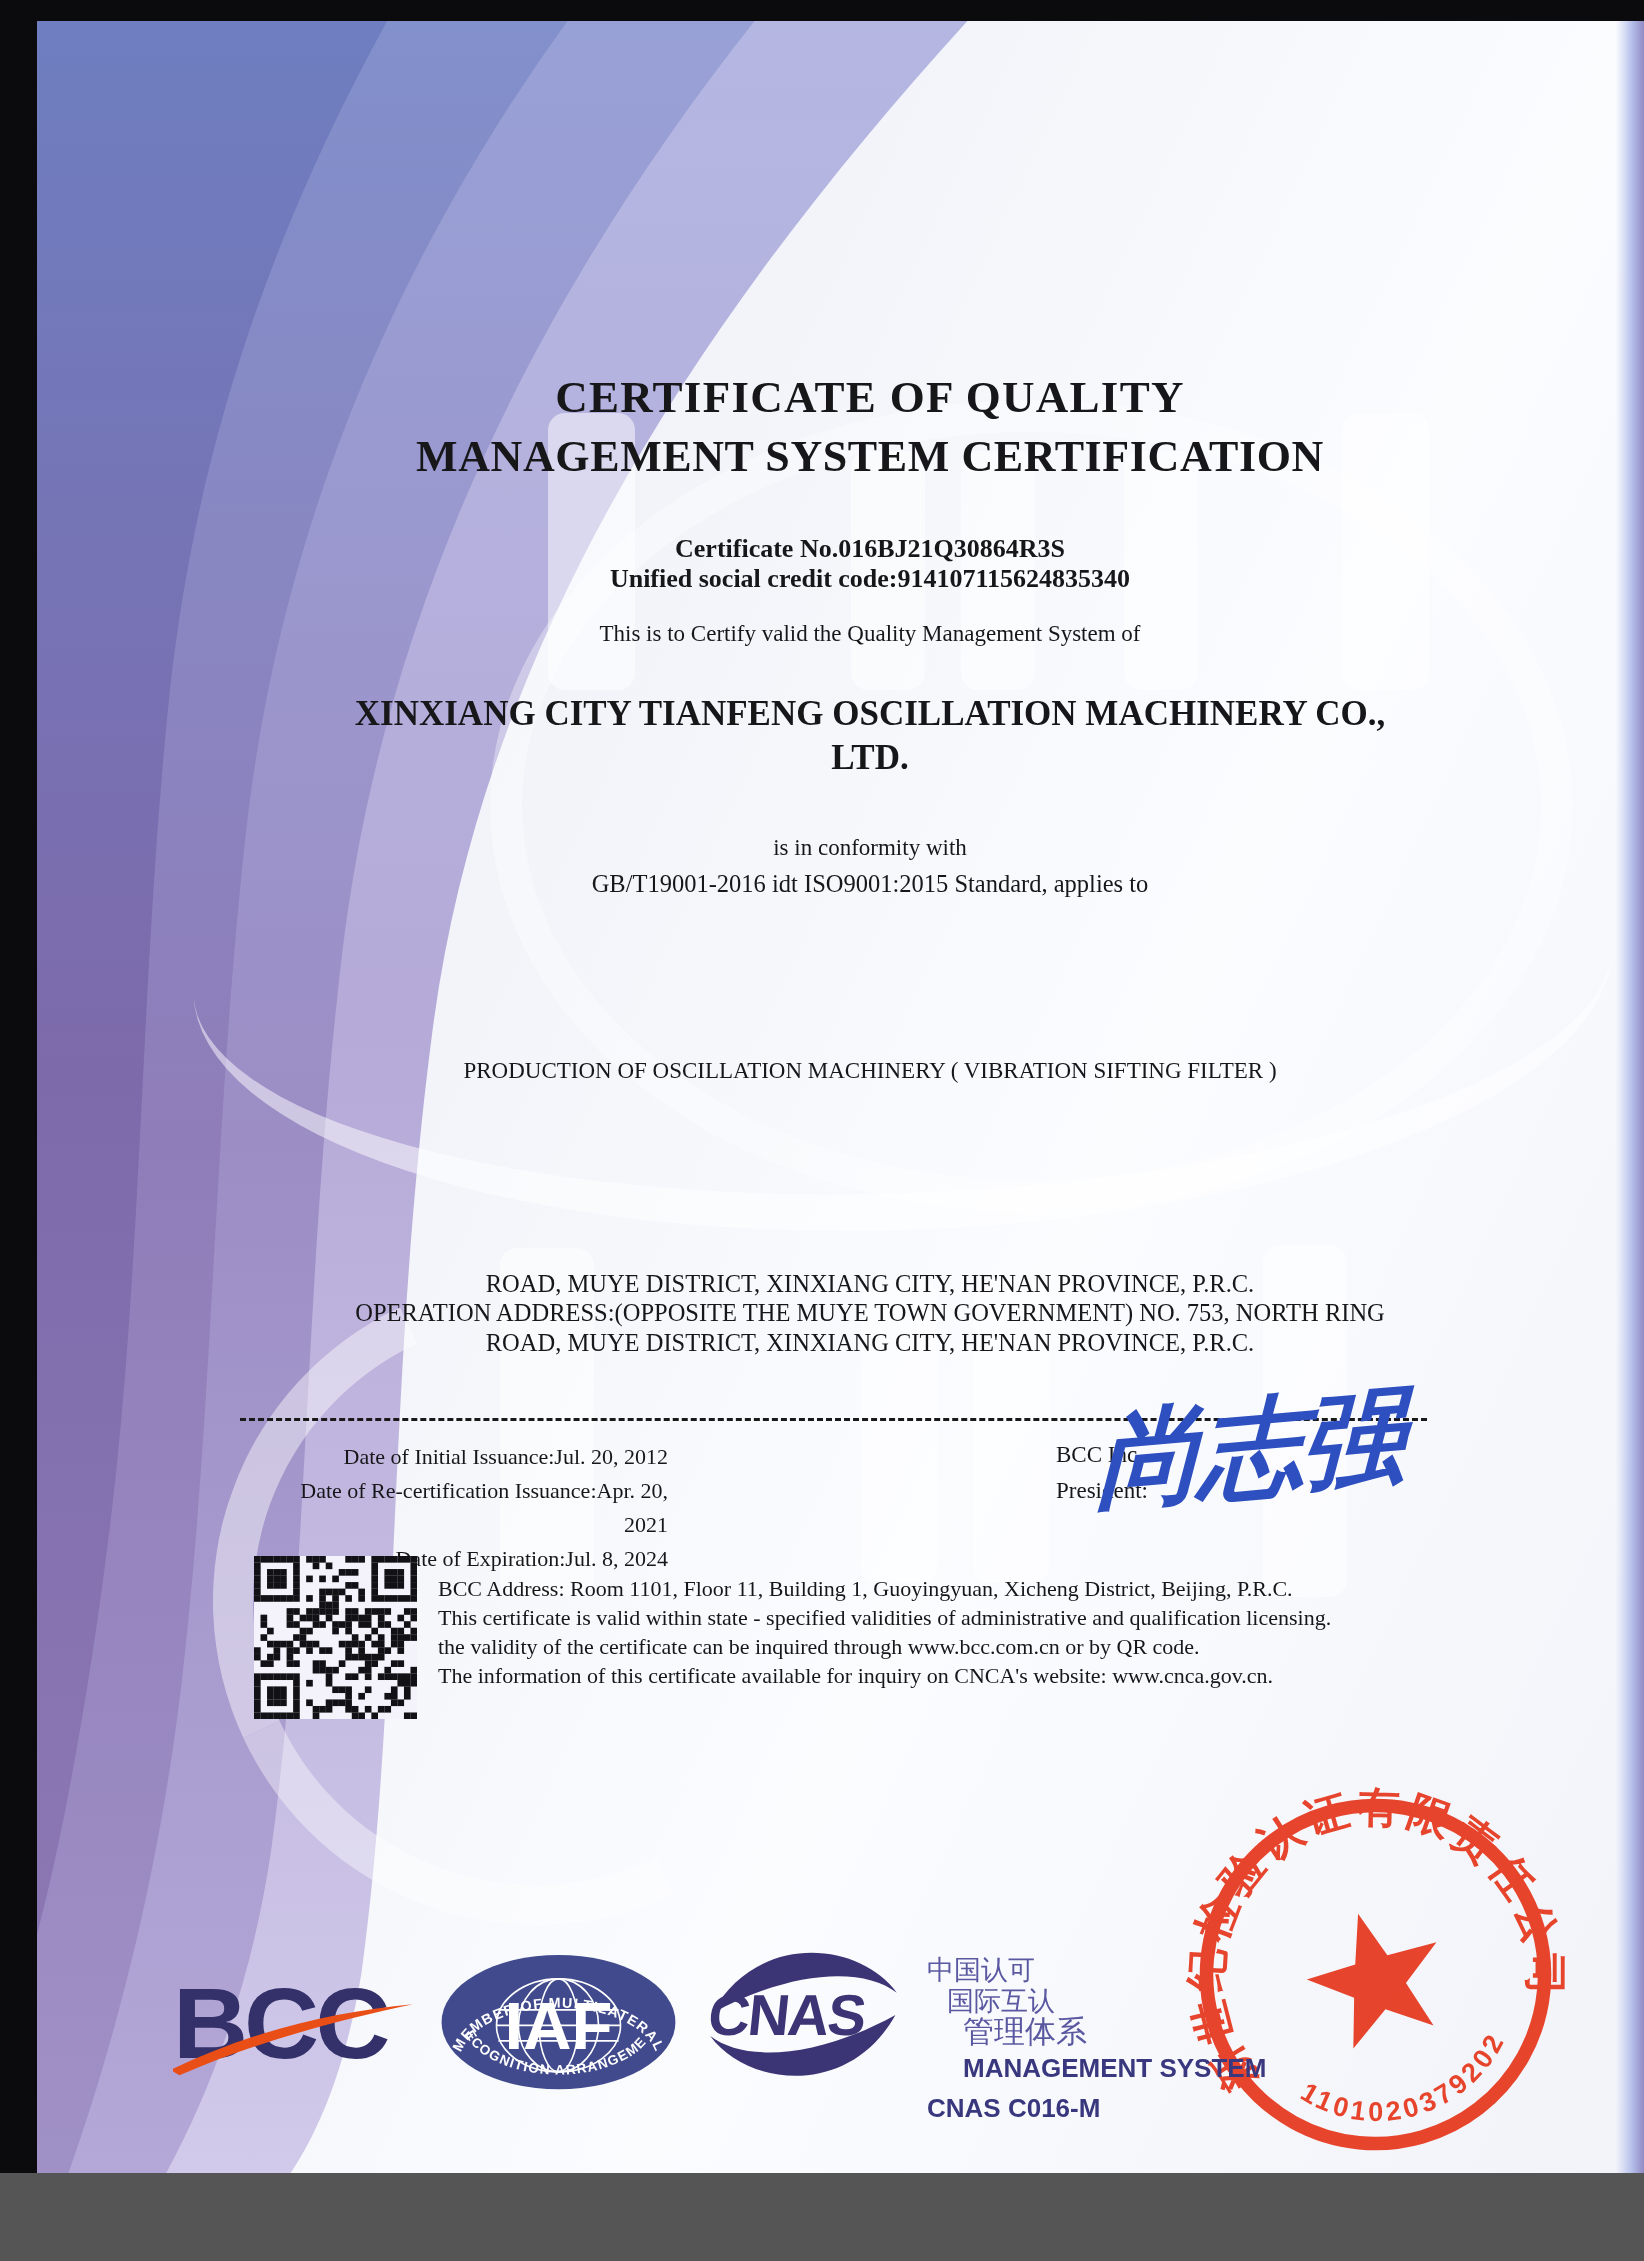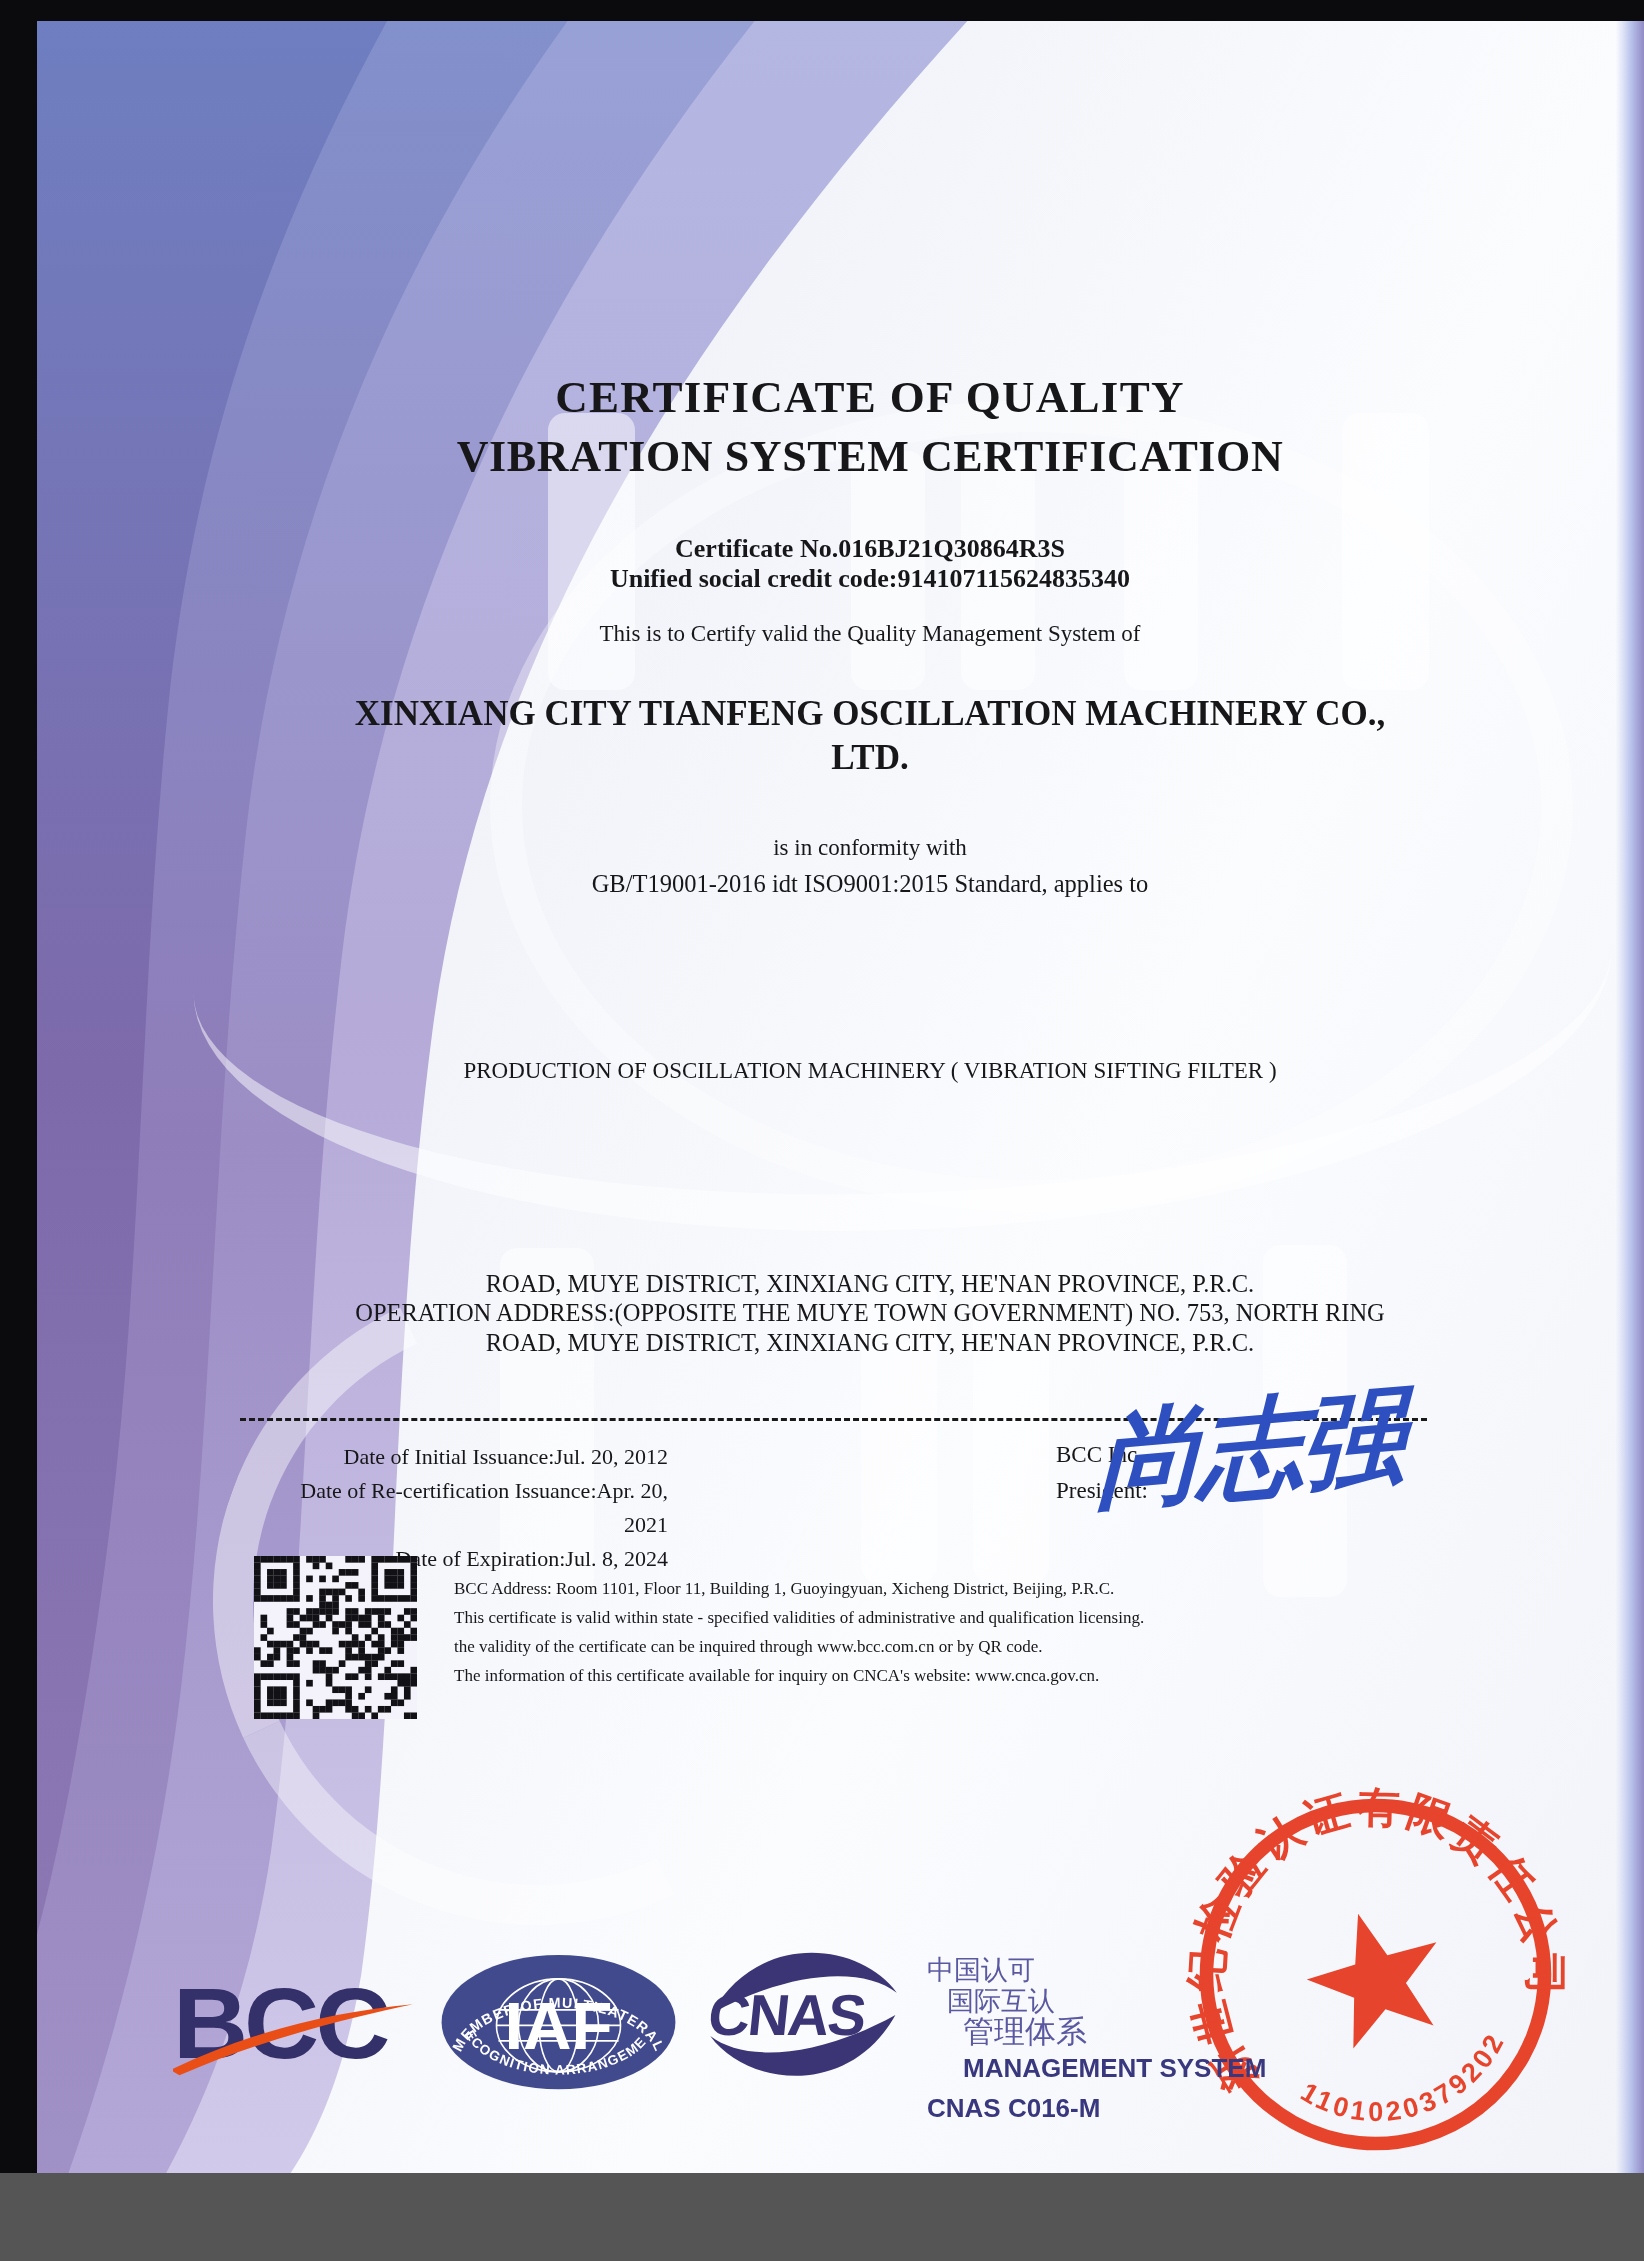--- a/index.html
+++ b/index.html
@@ -81,21 +81,21 @@
   <div class="wm" style="left:861px;top:1280px;width:76px;height:303px;"></div>
   <div class="wm" style="left:973px;top:1280px;width:76px;height:303px;"></div>
   <div class="wm" style="left:1263px;top:1245px;width:84px;height:352px;"></div>
 
   <div class="edge" style="left:0;top:0;width:37px;height:2261px;"></div>
   <div class="edge" style="left:0;top:0;width:1645px;height:20.6px;"></div>
   <div class="edge" style="left:555px;top:2256px;width:126px;height:5.2px;"></div>
   <div class="abs" style="left:680px;top:2257px;width:964px;height:3.9px;background:#6cc6e4;"></div>
 
   <div class="line b" style="top:373px;font-size:45px;letter-spacing:1.3px;">CERTIFICATE OF QUALITY</div>
-  <div class="line b" style="top:433px;font-size:44px;letter-spacing:0.6px;">VIBRATION SYSTEM CERTIFICATION</div>
+  <div class="line b" style="top:433px;font-size:44px;letter-spacing:0.6px;">MANAGEMENT SYSTEM CERTIFICATION</div>
 
   <div class="line b" style="top:535px;font-size:26px;">Certificate No.016BJ21Q30864R3S</div>
   <div class="line b" style="top:565px;font-size:26px;">Unified social credit code:914107115624835340</div>
 
   <div class="line" style="top:622px;font-size:23px;">This is to Certify valid the Quality Management System of</div>
 
   <div class="line b" style="top:695px;font-size:35px;">XINXIANG CITY TIANFENG OSCILLATION MACHINERY CO.,</div>
   <div class="line b" style="top:739px;font-size:35px;">LTD.</div>
 
   <div class="line" style="top:836px;font-size:23px;">is in conformity with</div>
@@ -407,21 +407,21 @@
       <rect x="5" y="24" width="1.02" height="1.02" fill="#121216"></rect>
       <rect x="6" y="24" width="1.02" height="1.02" fill="#121216"></rect>
       <rect x="9" y="24" width="1.02" height="1.02" fill="#121216"></rect>
       <rect x="15" y="24" width="1.02" height="1.02" fill="#121216"></rect>
       <rect x="16" y="24" width="1.02" height="1.02" fill="#121216"></rect>
       <rect x="18" y="24" width="1.02" height="1.02" fill="#121216"></rect>
       <rect x="23" y="24" width="1.02" height="1.02" fill="#121216"></rect>
       <rect x="24" y="24" width="1.02" height="1.02" fill="#121216"></rect>
     </svg>
 
-  <div id="fineprint" class="abs" style="left:454px;top:1574px;font-size:17px;">
+  <div id="fineprint" class="abs" style="left:438px;top:1574px;font-size:22px;">
     <div>BCC Address: Room 1101, Floor 11, Building 1, Guoyingyuan, Xicheng District, Beijing, P.R.C.</div>
     <div>This certificate is valid within state - specified validities of administrative and qualification licensing.</div>
     <div>the validity of the certificate can be inquired through www.bcc.com.cn or by QR code.</div>
     <div>The information of this certificate available for inquiry on CNCA's website: www.cnca.gov.cn.</div>
   </div>
 
   <svg class="abs" style="left:1182px;top:1781px;opacity:.95;" width="387" height="387" viewBox="0 0 600 600">
     <g transform="rotate(-16 300 300)">
       <circle cx="300" cy="300" r="262" fill="none" stroke="#e73b22" stroke-width="21"></circle>
       <polygon fill="#e73b22" points="300,202 325.9,276.4 404.6,278 341.8,325.6 364.7,401 300,356 235.3,401 258.2,325.6 195.4,278 274.1,276.4"></polygon>

